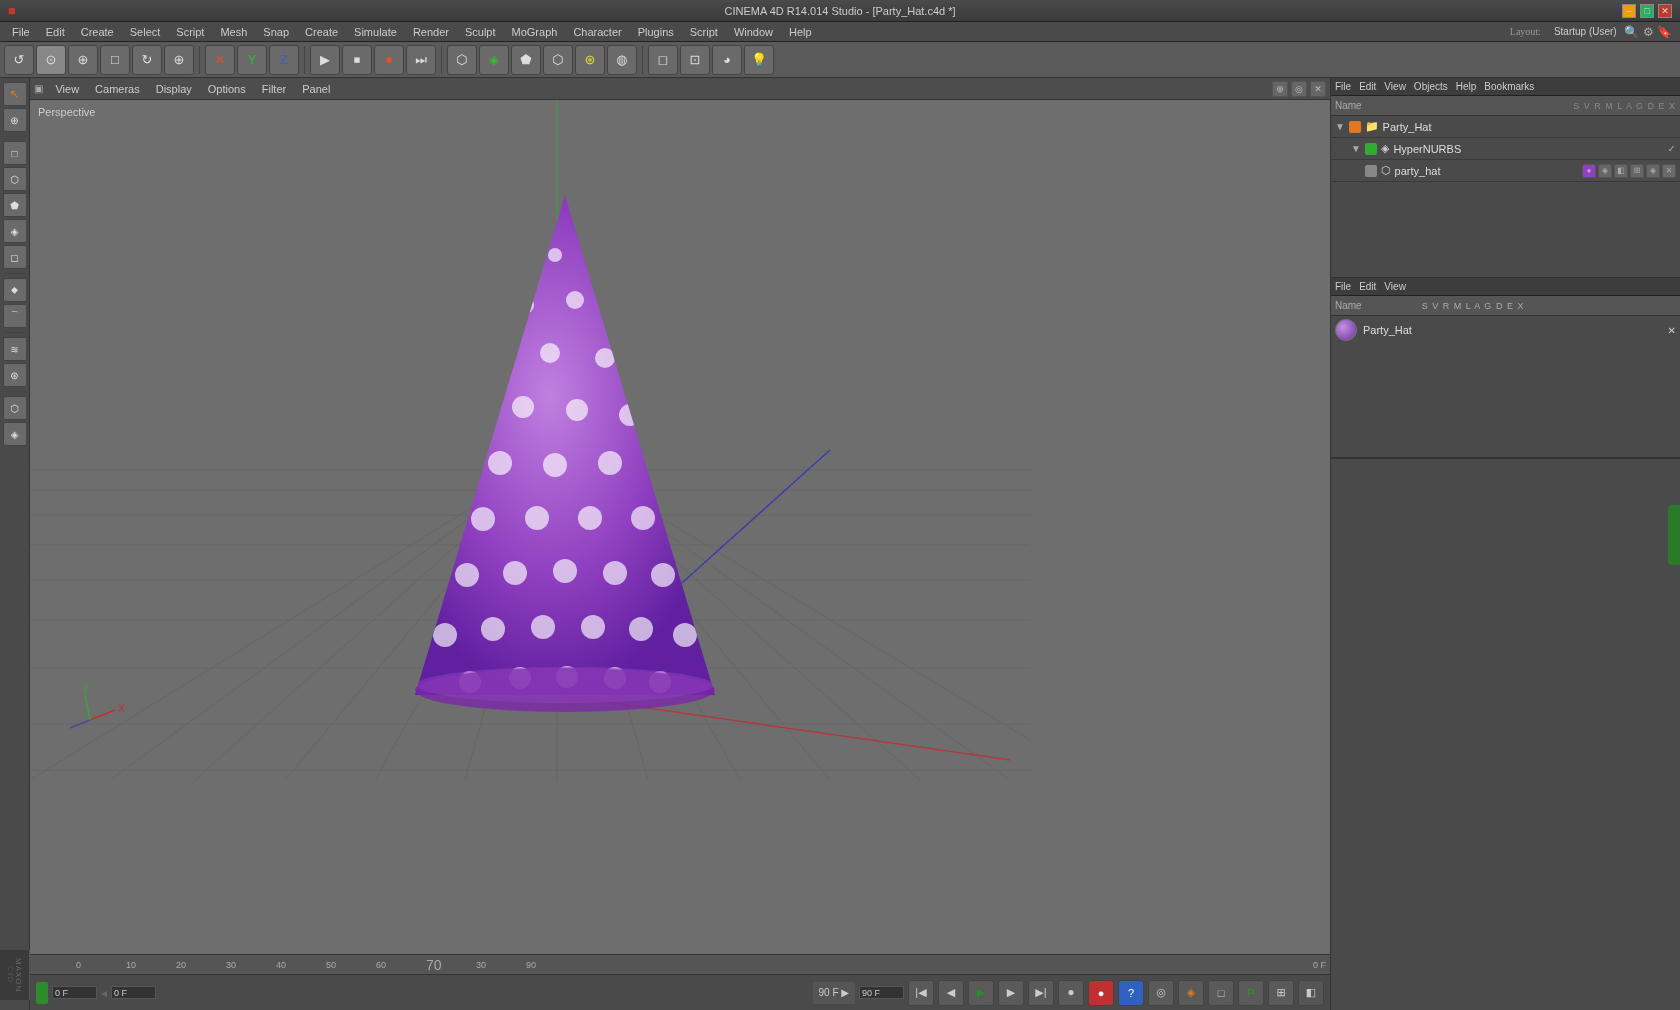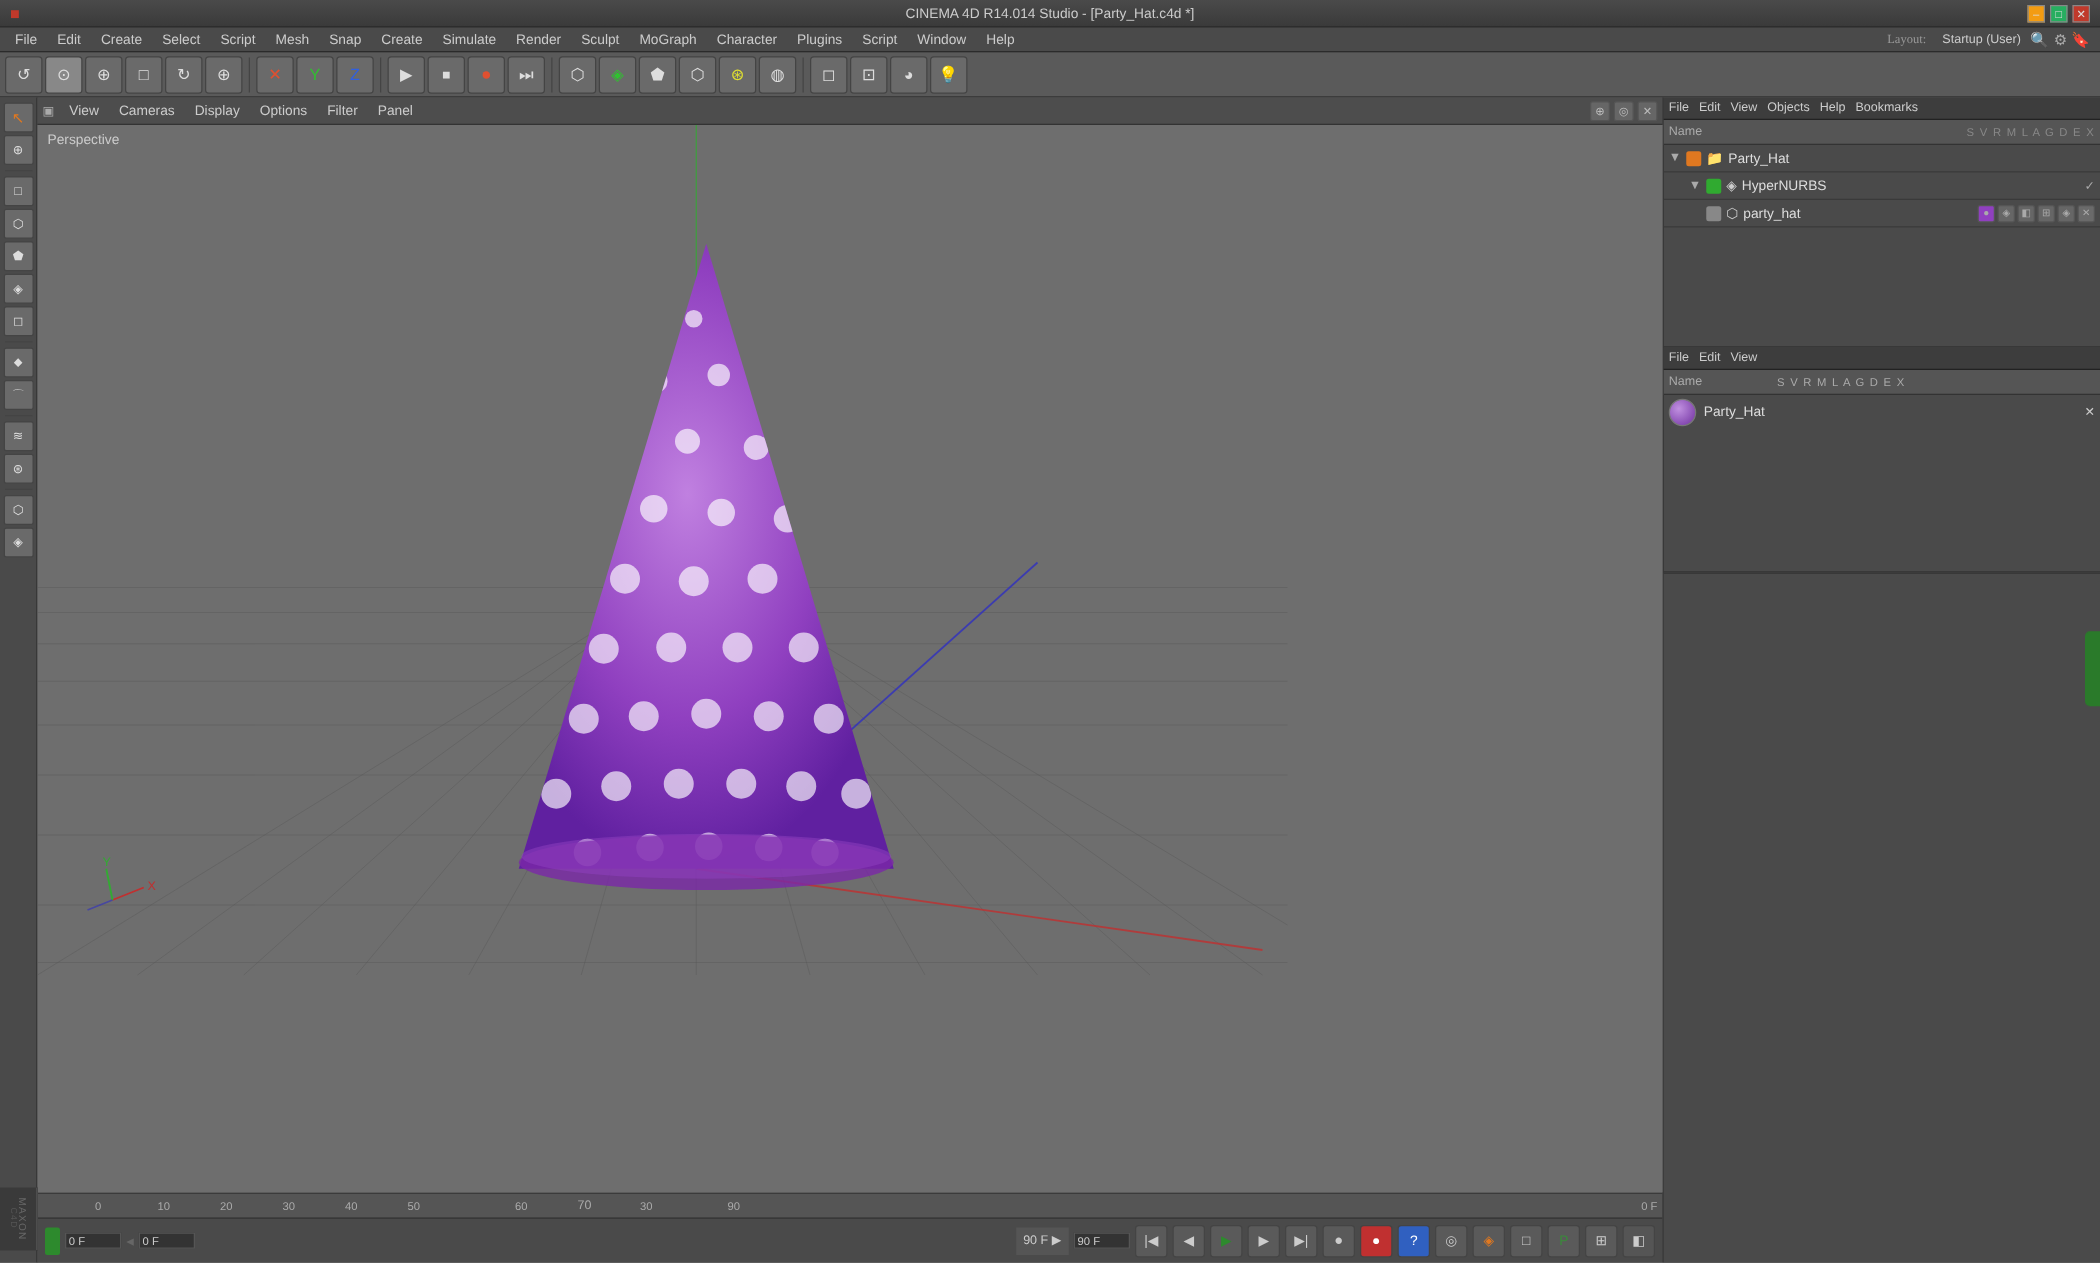--- a/index.html
+++ b/index.html
@@ -592,24 +592,24 @@
       </svg>
     </div>
 
     <div style="height:20px;background:#555;display:flex;align-items:center;padding-left:46px;border-top:1px solid #333;overflow:hidden;">
       <div style="color:#aaa;font-size:9px;min-width:50px;">0</div>
       <div style="color:#aaa;font-size:9px;min-width:50px;">10</div>
       <div style="color:#aaa;font-size:9px;min-width:50px;">20</div>
       <div style="color:#aaa;font-size:9px;min-width:50px;">30</div>
       <div style="color:#aaa;font-size:9px;min-width:50px;">40</div>
       <div style="color:#aaa;font-size:9px;min-width:50px;">50</div>
-      <div style="color:#aaa;font-size:9px;min-width:50px;margin-left:36px;">60</div>
-      <div style="color:#aaa;font-size:10px;min-width:50px;">70</div>
+      <div style="color:#aaa;font-size:9px;min-width:50px;">60</div>
+      <div style="color:#aaa;font-size:14px;min-width:50px;">70</div>
       <div style="color:#aaa;font-size:9px;min-width:50px;">30</div>
-      <div style="color:#aaa;font-size:9px;min-width:50px;text-align:center;">90</div>
+      <div style="color:#aaa;font-size:9px;min-width:50px;">90</div>
       <div style="color:#aaa;font-size:9px;margin-left:auto;margin-right:4px;">0 F</div>
     </div>
 
     <div style="height:36px;background:#4a4a4a;display:flex;align-items:center;padding:0 6px;gap:4px;border-top:1px solid #333;">
 
       <div style="background:#2d8a2d;width:12px;height:22px;border-radius:2px;"></div>
       <input class="tc-input" style="width: 45px;" value="0 F">
       <span style="color:#666;font-size:12px;">◂</span>
       <input class="tc-input" style="width: 45px;" value="0 F">
       <div style="flex:1;"></div>

